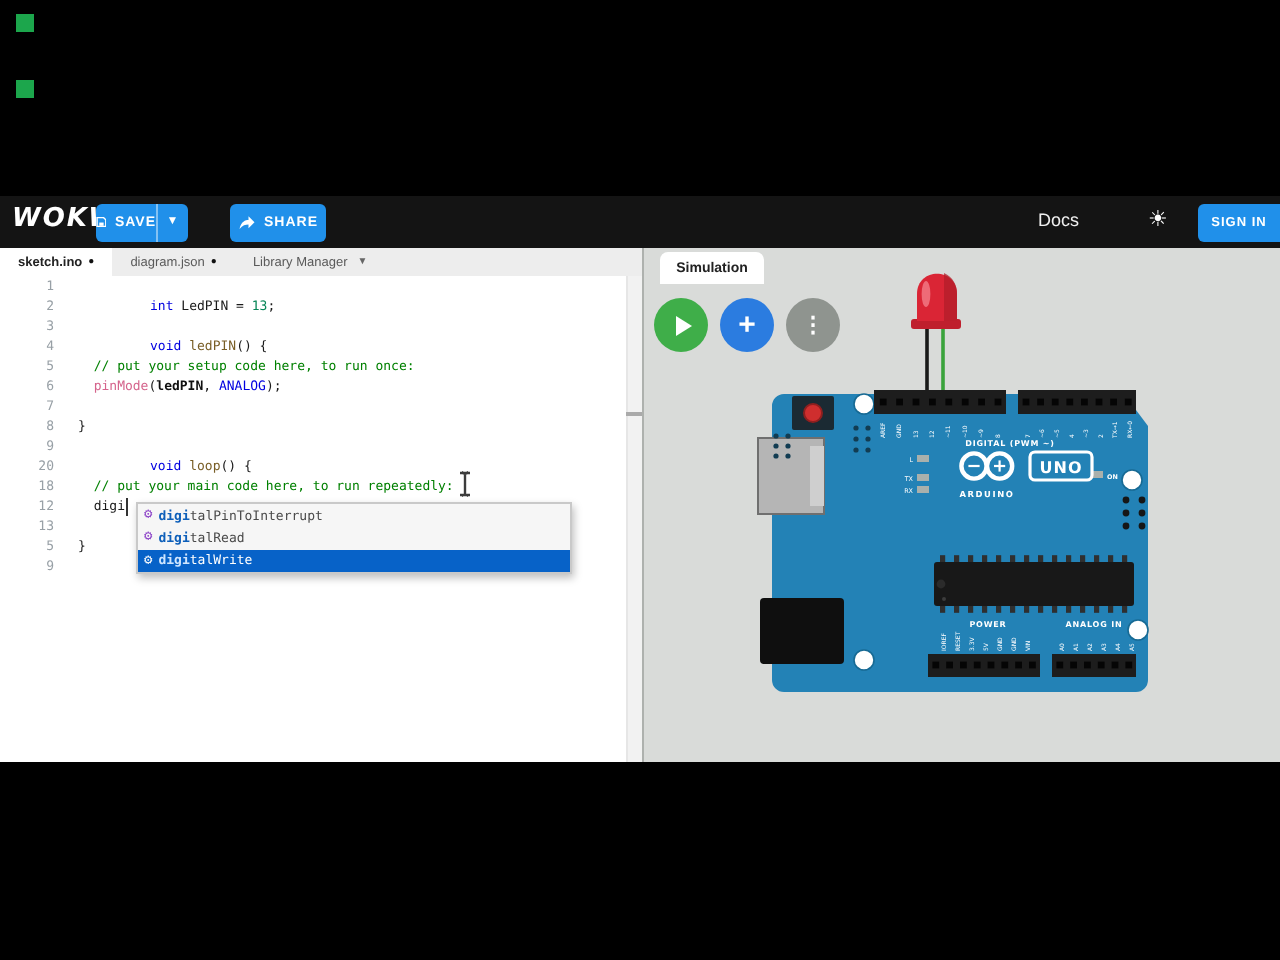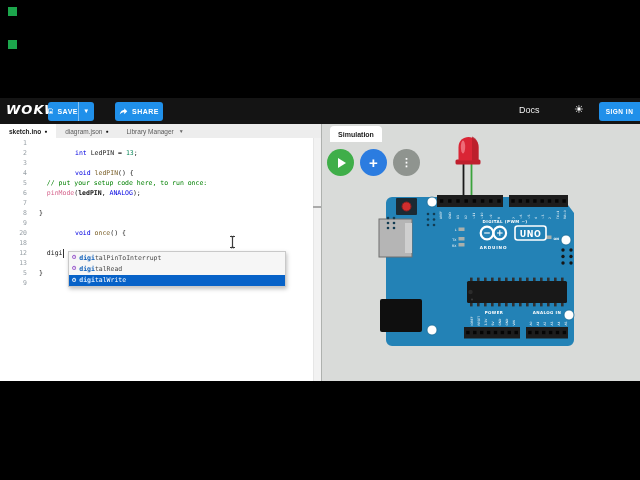--- a/index.html
+++ b/index.html
@@ -127,22 +127,22 @@
 <div id="editor" class="abs">
     <div class="cl"><span class="gut">1</span><span class="code"></span></div>
     <div class="cl"><span class="gut">2</span><span class="code"><span class="tok-kw">int </span><span class="tok-pl">LedPIN</span><span class="tok-pl"> = </span><span class="tok-num">13</span><span class="tok-pl">;</span></span></div>
     <div class="cl"><span class="gut">3</span><span class="code"></span></div>
     <div class="cl"><span class="gut">4</span><span class="code"><span class="tok-kw">void </span><span class="tok-fn">ledPIN</span><span class="tok-pl">() {</span></span></div>
     <div class="cl"><span class="gut">5</span><span class="code"><span class="tok-pl">  </span><span class="tok-cmt">// put your setup code here, to run once:</span></span></div>
     <div class="cl"><span class="gut">6</span><span class="code"><span class="tok-pl">  </span><span class="tok-call">pinMode</span><span class="tok-pl">(</span><span class="tok-arg">ledPIN</span><span class="tok-pl">, </span><span class="tok-const">ANALOG</span><span class="tok-pl">);</span></span></div>
     <div class="cl"><span class="gut">7</span><span class="code"></span></div>
     <div class="cl"><span class="gut">8</span><span class="code"><span class="tok-pl">}</span></span></div>
     <div class="cl"><span class="gut">9</span><span class="code"></span></div>
-    <div class="cl"><span class="gut">20</span><span class="code"><span class="tok-kw">void </span><span class="tok-fn">once</span><span class="tok-pl">() {</span></span></div>
-    <div class="cl"><span class="gut">18</span><span class="code"><span class="tok-pl">  </span></span></div>
+    <div class="cl"><span class="gut">20</span><span class="code"><span class="tok-kw">void </span><span class="tok-fn">loop</span><span class="tok-pl">() {</span></span></div>
+    <div class="cl"><span class="gut">18</span><span class="code"><span class="tok-pl">  </span><span class="tok-cmt">// put your main code here, to run repeatedly:</span></span></div>
     <div class="cl"><span class="gut">12</span><span class="code"><span class="tok-pl">  digi</span></span></div>
     <div class="cl"><span class="gut">13</span><span class="code"></span></div>
     <div class="cl"><span class="gut">5</span><span class="code"><span class="tok-pl">}</span></span></div>
     <div class="cl"><span class="gut">9</span><span class="code"></span></div>
   </div>
 <div id="caret" class="abs"></div>
 <div id="scrollstrip" class="abs"></div>
 <div id="scrollmark" class="abs"></div>
 
 <div id="suggest" class="abs">

